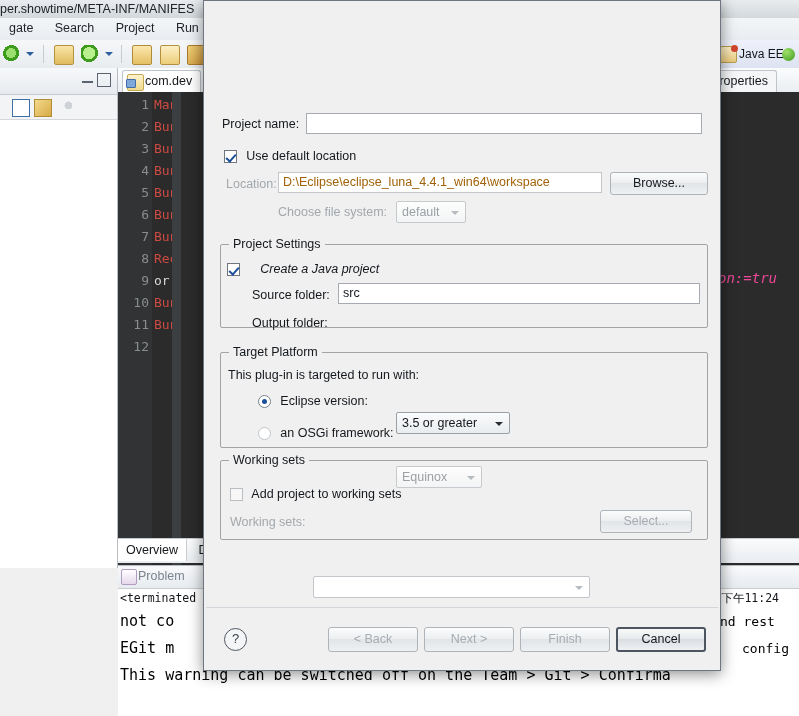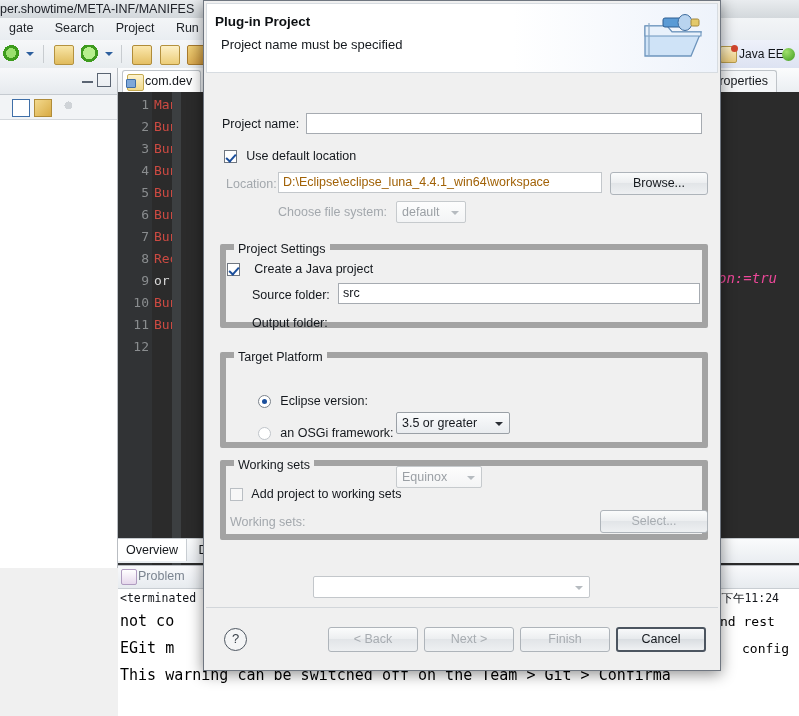--- a/index.html
+++ b/index.html
@@ -282,21 +282,21 @@
     vertical-align:middle;
   }
   .rad.on::after{
     content:"";position:absolute;left:3px;top:3px;width:5px;height:5px;border-radius:50%;
     background:#1b4f9c;
   }
   .rad.off{ border-color:#c0c5ca;}
 
   .group {
     position:absolute; box-sizing:border-box;
-    border:6px solid #a3a3a3; border-radius:2px; background:transparent;padding-left:28px;
+    border:1px solid #a3a3a3; border-radius:2px; background:transparent;padding-left:28px;
   }
   .group > .gtitle {
     position:absolute; left:8px; top:-8px; background:#f0f0f0;
     padding:0 4px; font-size:12.5px; color:#14181d;
   }
 
   .combo {
     box-sizing:border-box;height:22px;position:relative;
     background:linear-gradient(to bottom,#fafbfc,#e9ecef);
     border:1px solid #9aa0a6;border-radius:2px;
@@ -448,32 +448,20 @@
       <div style="position:absolute;left:602px;top:42px;font-family:'DejaVu Sans Mono','Liberation Mono',monospace;font-size:13px;color:#000;">
         <div style="height:27px;line-height:27px;white-space:nowrap;">nd rest</div>
         <div style="height:27px;line-height:27px;white-space:nowrap;padding-left:22px;">config</div>
       </div>
     </div>
   </div>
 
   <div id="dialog">
 
 
-    <div class="dlg-header">
-      <div class="h1">Plug-in Project</div>
-      <div class="h2">Project name must be specified</div>
-      <svg class="hdr-icon" viewBox="0 0 64 52">
-        <polygon points="4,16 26,16 31,22 60,22 50,46 4,46" fill="#cfe3f7" stroke="#6d95bd" stroke-width="1.3"></polygon>
-        <polygon points="4,16 26,16 31,22 60,22 60,26 4,26" fill="#e8f1fb" stroke="#6d95bd" stroke-width="1.1"></polygon>
-        <rect x="22" y="8" width="20" height="9" rx="2" fill="#5b9bd5" stroke="#2f5f92" stroke-width="1"></rect>
-        <ellipse cx="44" cy="12.5" rx="7" ry="8" fill="#b9d4ef" stroke="#3f6c9c" stroke-width="1"></ellipse>
-        <rect x="50" y="9" width="8" height="7" rx="1.5" fill="#e3c96b" stroke="#a4873a" stroke-width="1"></rect>
-        <line x1="8" y1="13" x2="8" y2="46" stroke="#8aa8c6" stroke-width="1.2"></line>
-      </svg>
-    </div>
 
     <div class="dlg-body">
 
       <div class="row" style="left:16px;top:20px;"><span class="lbl">Project name:</span></div>
       <div class="row tfield" style="left:100px;top:16px;width:396px;"></div>
 
       <div class="row" style="left:18px;top:52px;">
         <span class="chk on"></span>
         <span class="lbl" style="margin-left:6px;">Use default location</span>
       </div>
@@ -490,33 +478,36 @@
       <div class="row combo dim" style="left:190px;top:104px;width:70px;">
         <span>default</span>
         <span class="carr"></span>
       </div>
 
       <div class="group" style="left:14px;top:147px;width:488px;height:84px;">
         <span class="gtitle">Project Settings</span>
       </div>
       <div class="row" style="left:21px;top:165px;">
         <span class="chk on"></span>
-        <span class="lbl" style="margin-left:11px;">Create a Java project</span>
+        <span class="lbl" style="margin-left:17px;font-style:italic;">Create a Java project</span>
       </div>
       <div class="row" style="left:46px;top:191px;">
         <span class="lbl">Source folder:</span>
       </div>
       <div class="row tfield" style="left:132px;top:186px;width:362px;">src</div>
       <div class="row" style="left:46px;top:219px;">
         <span class="lbl">Output folder:</span>
       </div>
 
       <div class="group" style="left:14px;top:255px;width:488px;height:96px;">
         <span class="gtitle">Target Platform</span>
       </div>
+      <div class="row" style="left:22px;top:271px;">
+        <span class="lbl">This plug-in is targeted to run with:</span>
+      </div>
       <div class="row" style="left:52px;top:297px;">
         <span class="rad on"></span>
         <span class="lbl" style="margin-left:6px;">Eclipse version:</span>
       </div>
       <div class="row combo" style="left:190px;top:293px;width:114px;">
         <span>3.5 or greater</span>
         <span class="carr"></span>
       </div>
       <div class="row" style="left:52px;top:329px;">
         <span class="rad off"></span>
@@ -534,21 +525,21 @@
         <span class="chk off"></span>
         <span class="lbl" style="margin-left:5px;">Add project to working sets</span>
       </div>
       <div class="row" style="left:24px;top:418px;">
         <span class="lbl dim">Working sets:</span>
       </div>
       <div class="row combo flat" style="left:107px;top:413px;width:277px;">
         <span></span>
         <span class="carr"></span>
       </div>
-      <div class="row btn dim" style="left:394px;top:413px;width:108px;">Select...</div>
+      <div class="row btn dim" style="left:394px;top:413px;width:92px;">Select...</div>
     </div>
 
     <div class="dlg-footer">
       <div class="help-btn">?</div>
       <div class="btn dim" style="position:absolute;left:122px;top:19px;width:90px;height:25px;line-height:23px;">&lt; Back</div>
       <div class="btn dim" style="position:absolute;left:218px;top:19px;width:90px;height:25px;line-height:23px;">Next &gt;</div>
       <div class="btn dim" style="position:absolute;left:314px;top:19px;width:90px;height:25px;line-height:23px;">Finish</div>
       <div class="btn default" style="position:absolute;left:410px;top:19px;width:90px;height:25px;line-height:21px;">Cancel</div>
     </div>
   </div>

